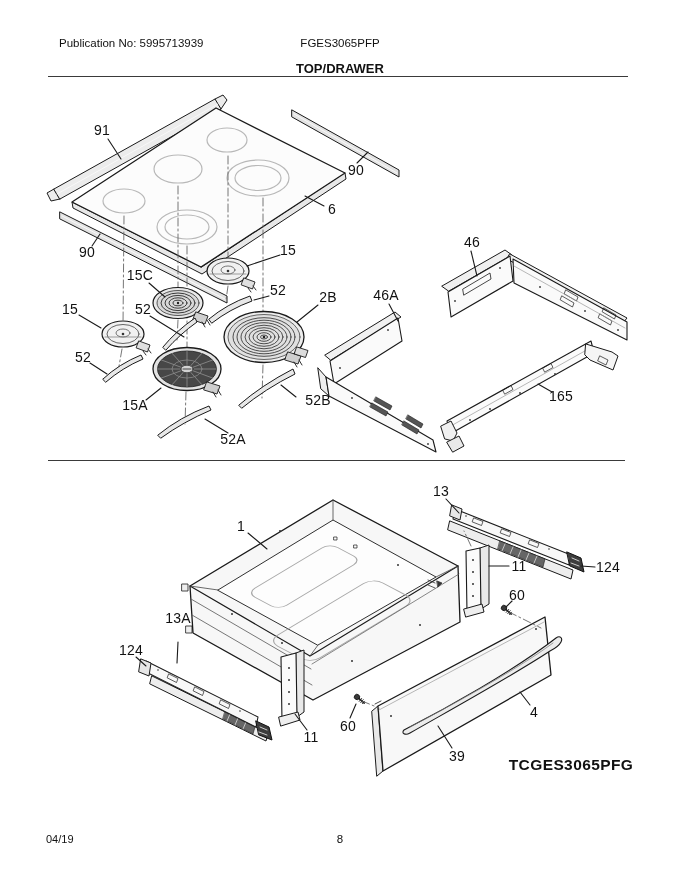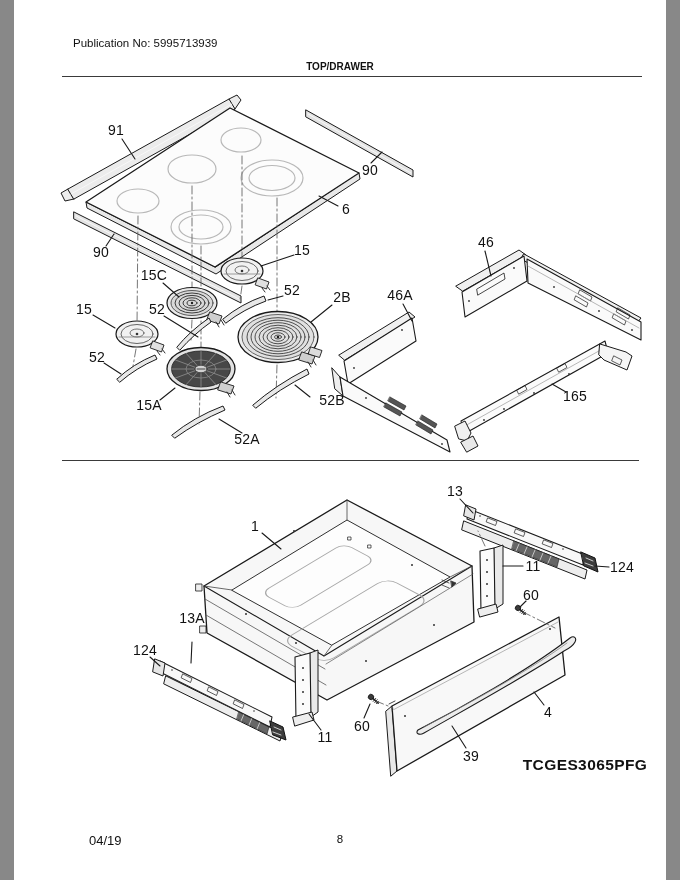--- a/index.html
+++ b/index.html
@@ -1,35 +1,36 @@
 <!DOCTYPE html>
 <html><head>
 <meta charset="utf-8">
 <style>
   html,body{margin:0;padding:0;background:#888;}
   .page{position:relative;width:652px;height:880px;background:#ffffff;
-        font-family:"Liberation Sans",sans-serif;color:#111;overflow:hidden;margin:0 auto;}
+        font-family:"Liberation Sans",sans-serif;color:#111;overflow:hidden;margin:0 auto;padding-left:28px;}
   .hdr-pub{position:absolute;left:59px;top:37px;font-size:11.5px;}
   .hdr-model{position:absolute;left:0;right:0;top:37px;text-align:center;font-size:11.5px;}
-  .hdr-title{position:absolute;left:0;right:0;top:61px;text-align:center;font-size:10px;font-weight:bold;}
+  .hdr-title{position:absolute;left:0;right:0;top:61px;text-align:center;font-size:13px;font-weight:bold;}
   .rule-top{position:absolute;left:48px;width:580px;top:76px;border-top:1.6px solid #3a3a3a;}
   .rule-mid{position:absolute;left:48px;width:577px;top:460px;border-top:1.6px solid #3a3a3a;}
   .art{position:absolute;left:0;top:0;}
   .plabel{position:absolute;transform:translateX(-50%);font-size:14px;font-weight:normal;
           white-space:nowrap;letter-spacing:.2px;}
   .caption{position:absolute;transform:translateX(-50%);font-size:15.5px;font-weight:bold;letter-spacing:.4px;margin-left:24px;}
-  .ftr-date{position:absolute;left:75px;top:833px;font-size:13px;}
+  .ftr-date{position:absolute;left:46px;top:833px;font-size:11px;}
   .ftr-page{position:absolute;left:0;right:0;top:833px;text-align:center;font-size:11.5px;}
 </style>
 </head>
 <body>
 
 <div class="page">
 
   <div class="hdr-pub">Publication No: 5995713939</div>
+  <div class="hdr-model">FGES3065PFP</div>
   <div class="hdr-title">TOP/DRAWER</div>
   <div class="rule-top"></div>
   <div class="rule-mid"></div>
 
   <svg class="art" width="680" height="880" viewBox="0 0 680 880" fill="none" stroke-linecap="round" stroke-linejoin="round">
 
     <defs>
       <g id="small-burner">
         <ellipse rx="21" ry="13" fill="#f1f1f1" stroke="#1a1a1a" stroke-width="1.2"></ellipse>
         <ellipse rx="16" ry="9.5" stroke="#555" stroke-width="0.9"></ellipse>

